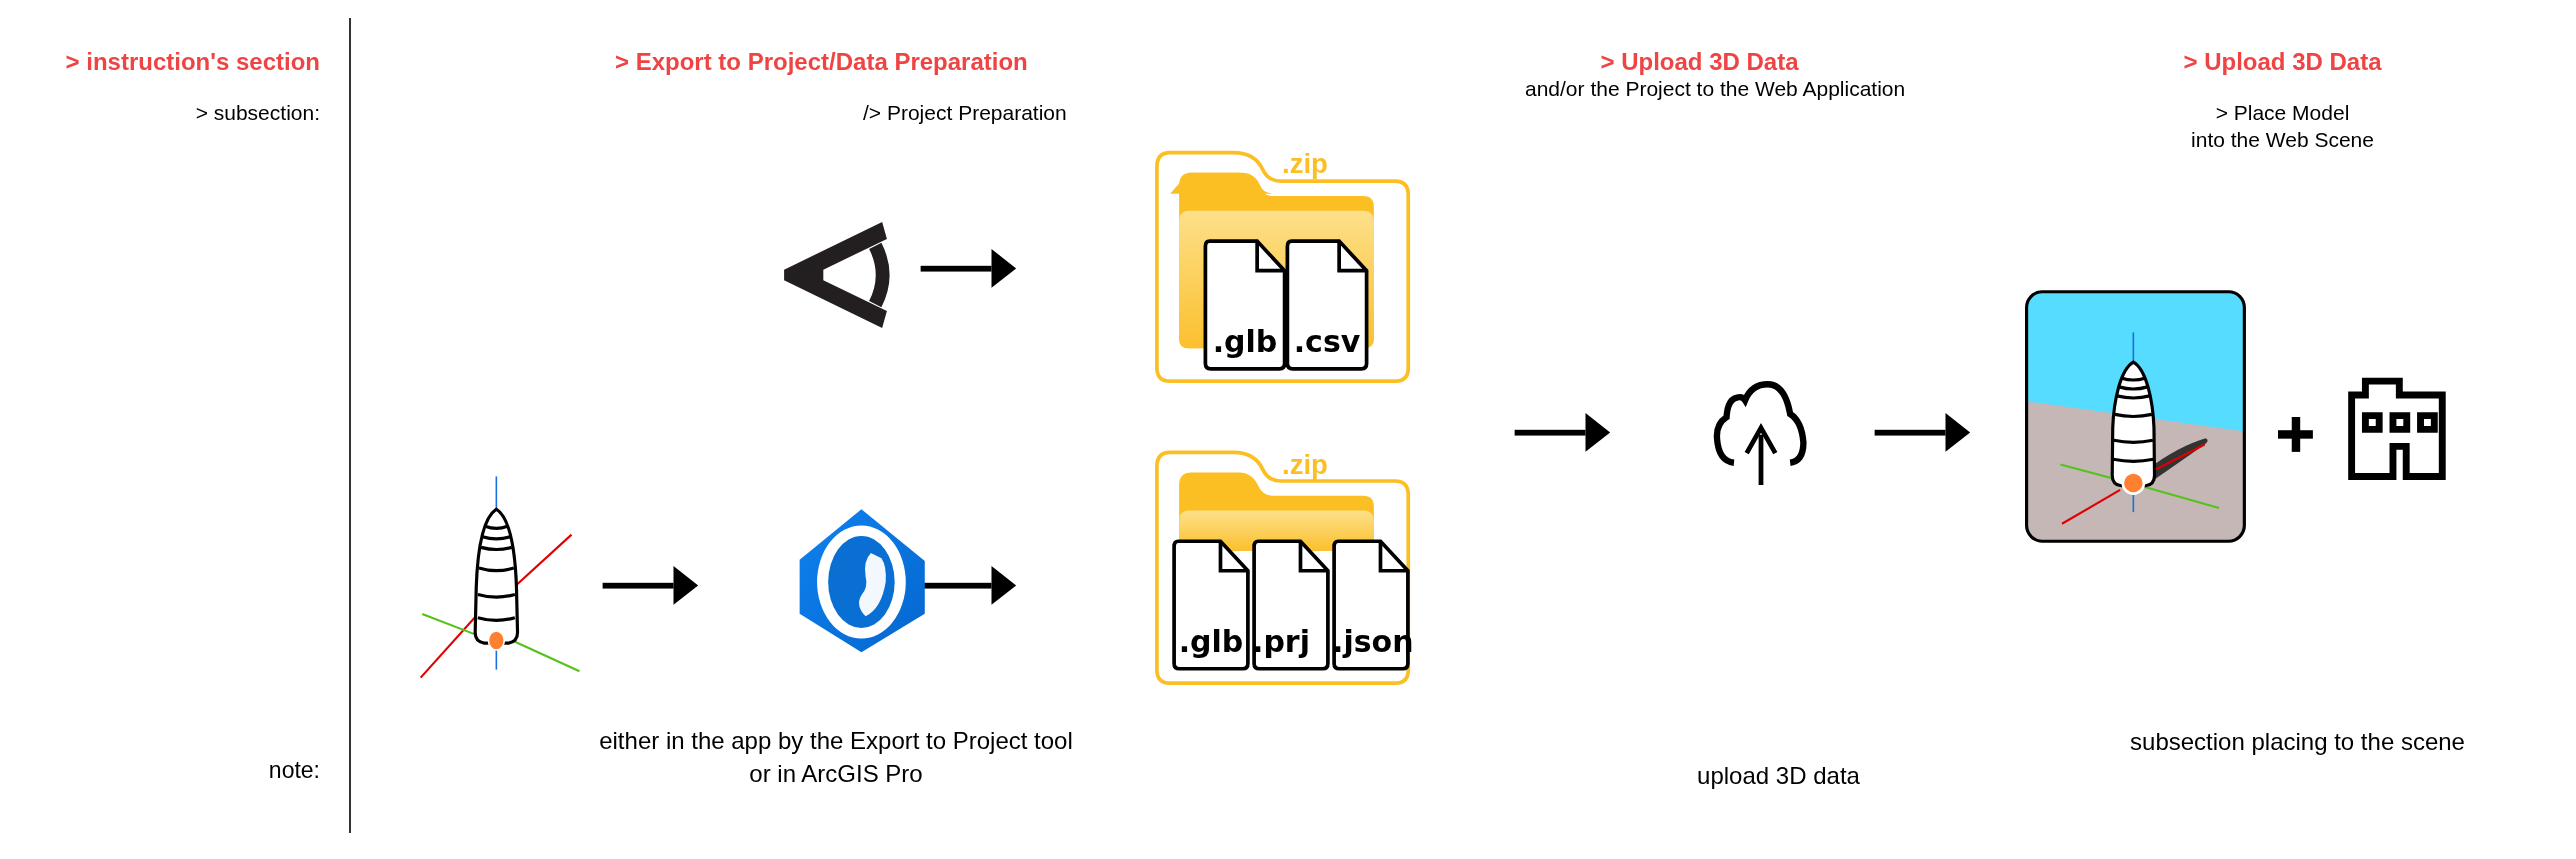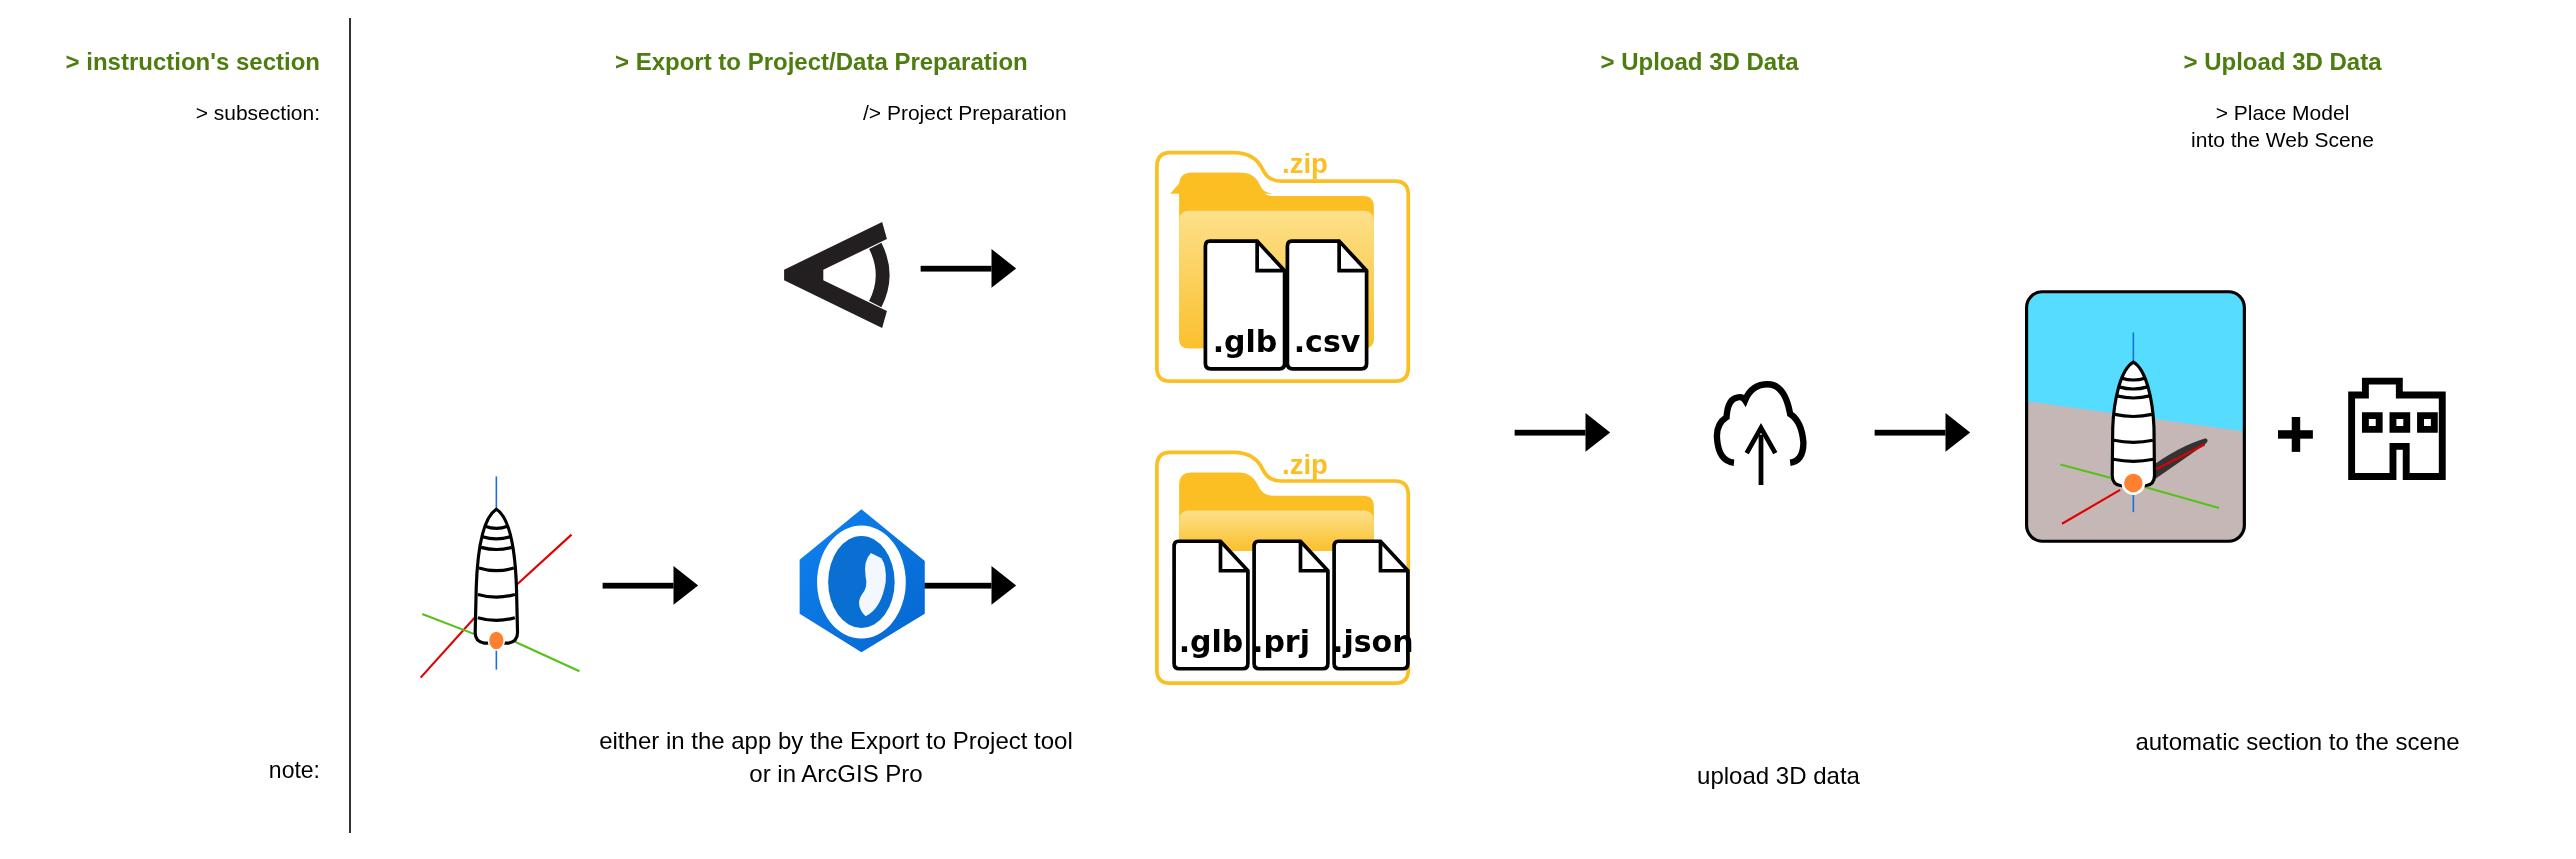--- a/index.html
+++ b/index.html
@@ -2,38 +2,39 @@
 <html style="font-size:8.5px"><head>
 <meta charset="utf-8">
 <style>
   html, body { margin:0; padding:0; background:#ffffff; }
   body { width:2576px; height:859px; position:relative; overflow:hidden;
          font-family:"Liberation Sans", sans-serif; color:#000; }
   .abs { position:absolute; }
   .txt { white-space:nowrap; }
   .divider { left:349px; top:18px; width:2.1px; height:815px; background:#333; }
   svg { position:absolute; overflow:visible; }
-  .label-heading { font-size:24px; font-weight:bold; color:#4d7c0f; }
+  .label-heading { font-size:24px; font-weight:bold; color:#ef4444; }
   .label-sub { font-size:21px; }
   .note { font-size:24px; text-align:center; line-height:33px; }
   .filelabel { font-family:"DejaVu Sans", sans-serif; font-weight:bold; }
 </style>
 </head>
 <body>
 
 <div class="abs txt label-heading" style="right:2256px; top:48px;">&gt; instruction's section</div>
 <div class="abs txt label-sub" style="right:2256px; top:101px;">&gt; subsection:</div>
 <div class="abs txt" style="right:2256px; top:757px; font-size:23px;">note:</div>
 <div class="abs divider"></div>
 
 <div class="abs txt label-heading" style="left:615px; top:48px;">&gt; Export to Project/Data Preparation</div>
 <div class="abs txt label-sub" style="left:863px; top:101px;">/&gt; Project Preparation</div>
 
 <div class="abs txt" style="left:1525px; top:48px; width:349px; text-align:center;">
   <div class="label-heading">&gt; Upload 3D Data</div>
+  <div class="label-sub" style="line-height:26.5px;">and/or the Project to the Web Application</div>
 </div>
 
 <div class="abs txt" style="left:2150px; top:48px; width:265px; text-align:center;">
   <div class="label-heading">&gt; Upload 3D Data</div>
   <div class="label-sub" style="line-height:26.5px;margin-top:24px;">&gt; Place Model</div>
   <div class="label-sub" style="line-height:26.5px;">into the Web Scene</div>
 </div>
 
 <svg style="left:784px; top:222px;" width="138" height="106" viewBox="0 0 260 200">
   <path d="M185 0 L194 32 L74 90 L74 110 L194 168 L185 200 L0 110 L0 90 Z" fill="#231f20"></path>
@@ -197,15 +198,15 @@
 </svg>
 
 <div class="abs note" style="left:529px; top:724px; width:614px;">
   <div>either in the app by the Export to Project tool</div>
   <div>or in ArcGIS Pro</div>
 </div>
 <div class="abs note" style="left:1588px; top:759px; width:381px;">
   <div>upload 3D data</div>
 </div>
 <div class="abs note" style="left:2054px; top:725px; width:487px;">
-  <div>automatic section to the scene</div>
+  <div>subsection placing to the scene</div>
 </div>
 
 
 </body></html>

